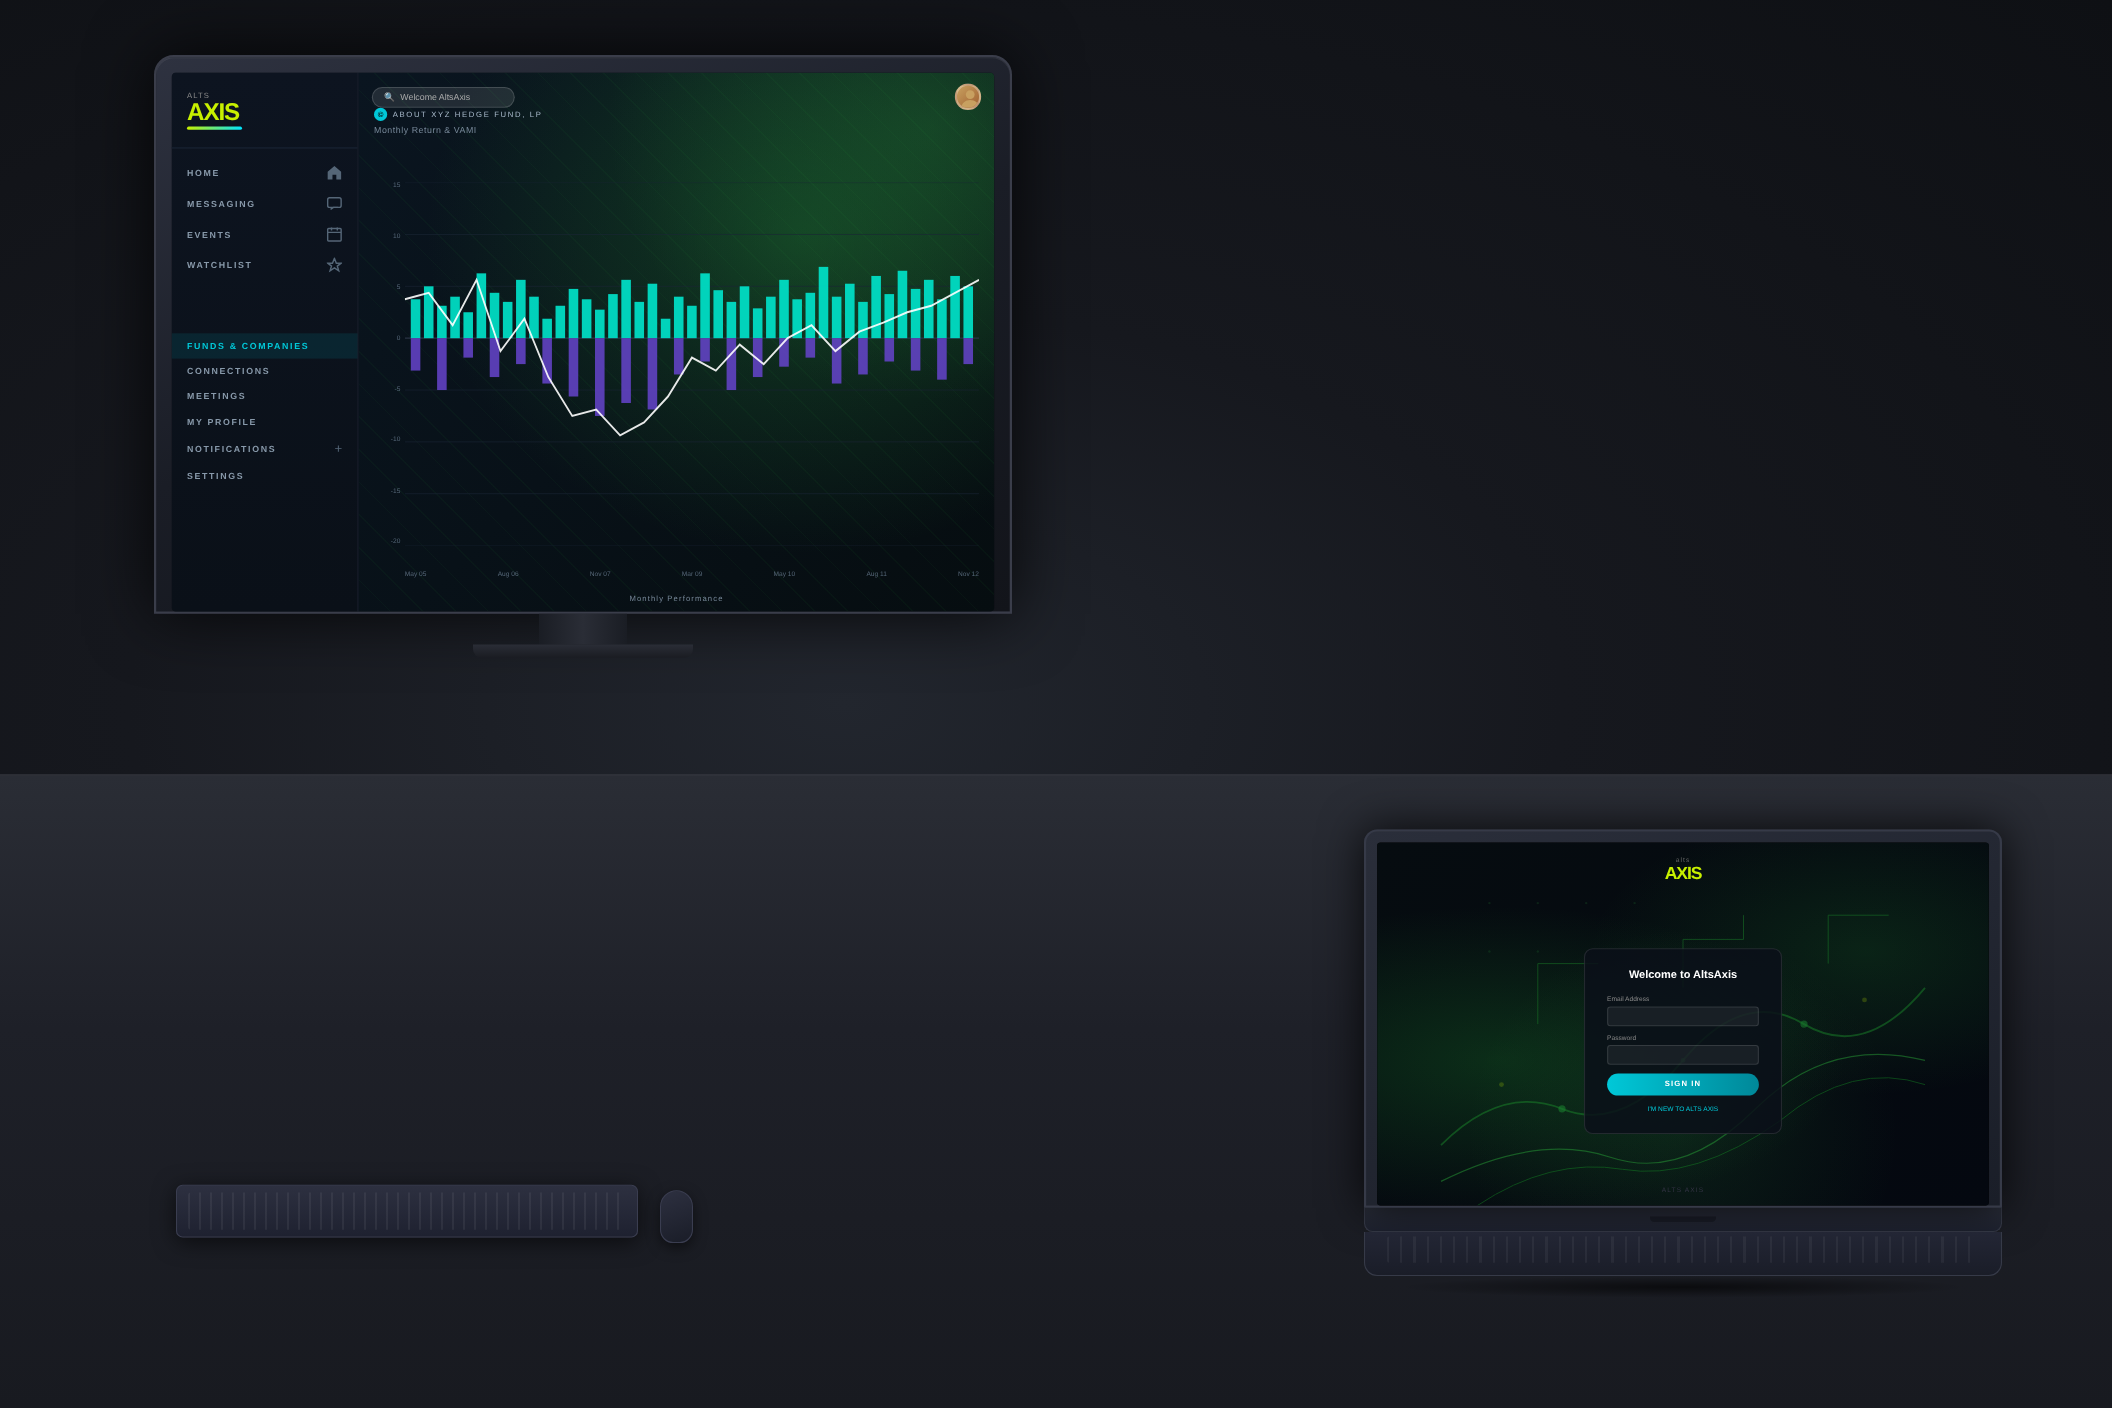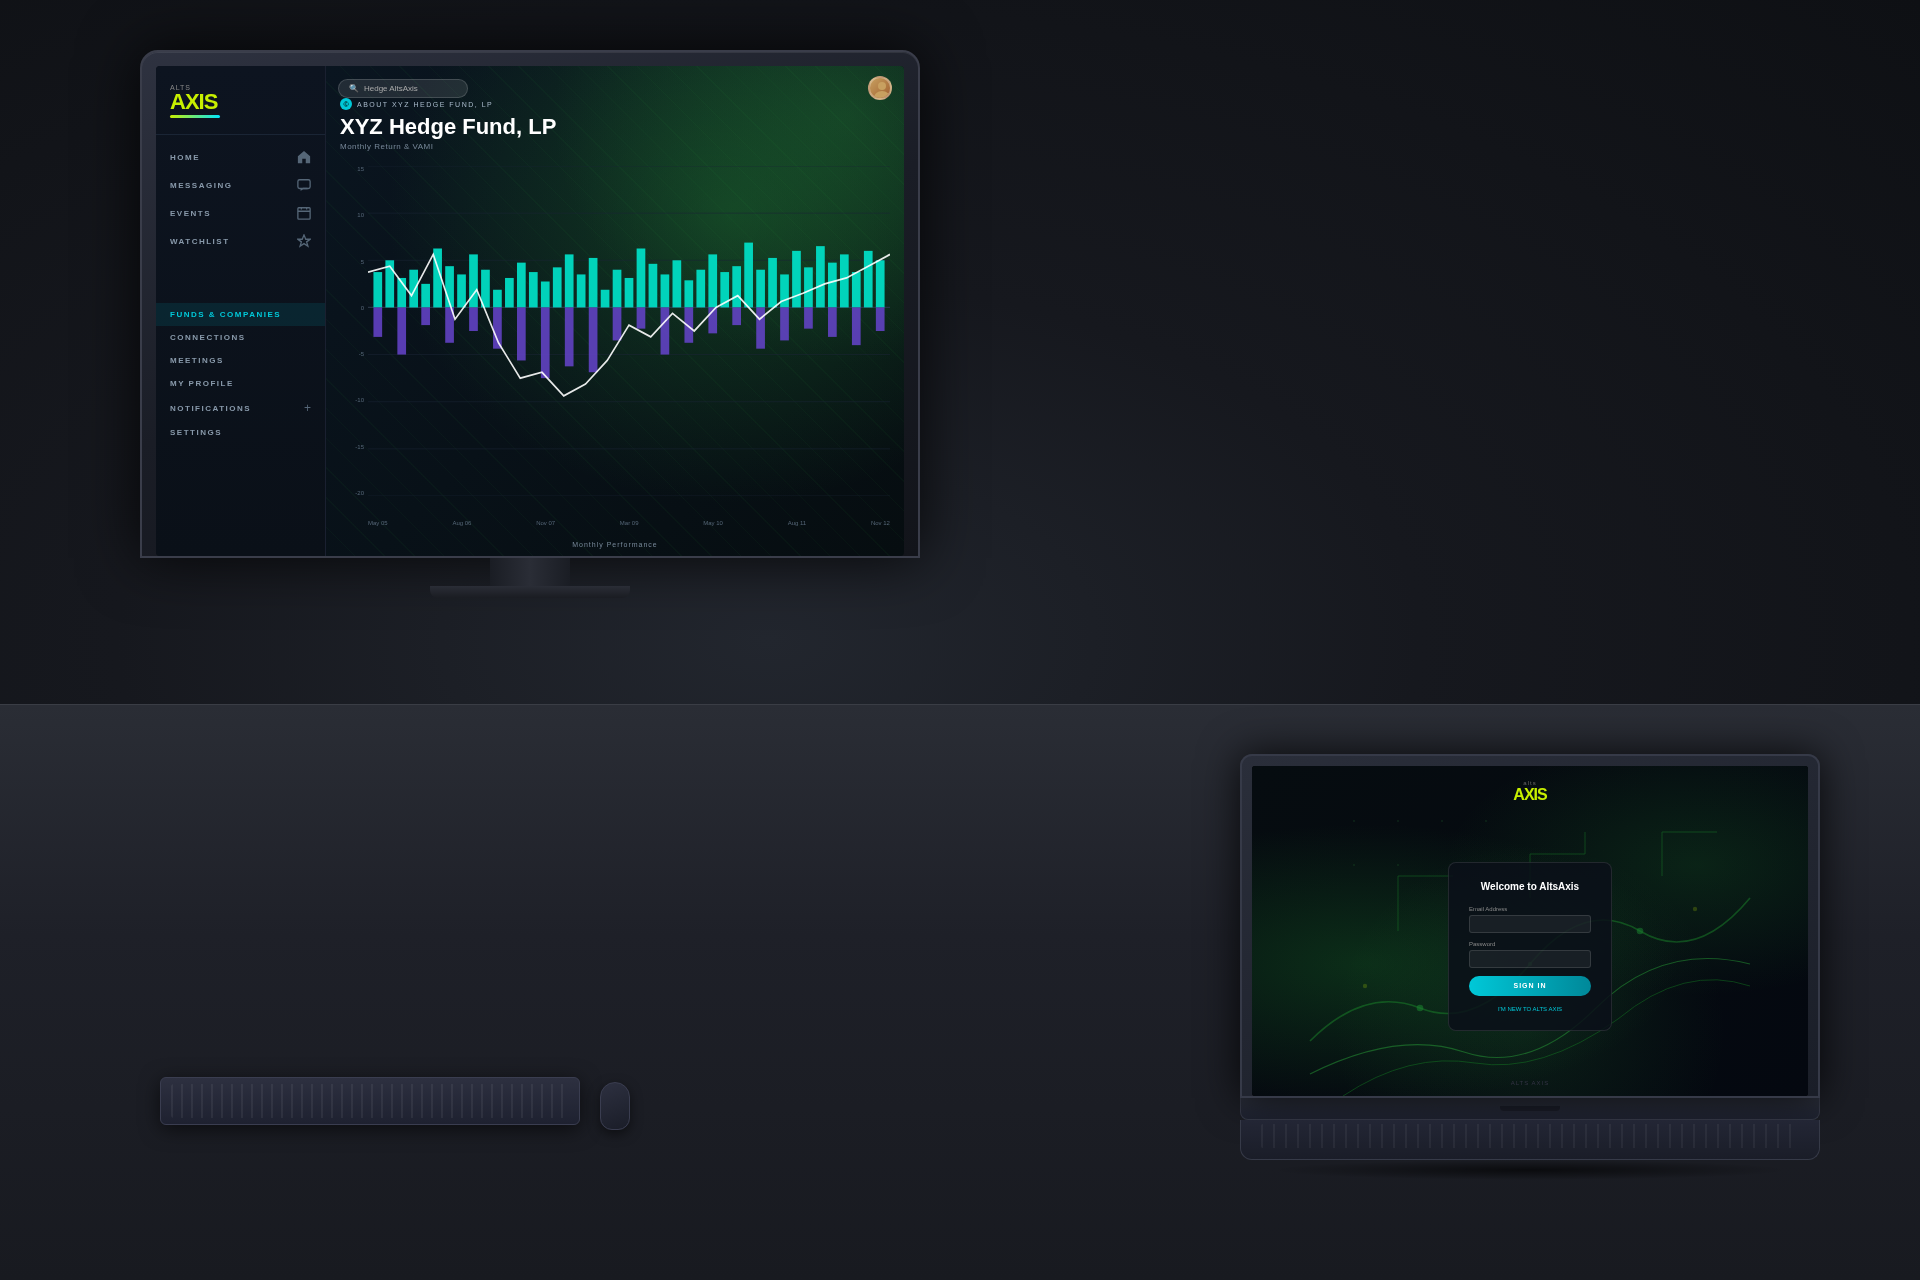--- a/index.html
+++ b/index.html
@@ -504,21 +504,21 @@
       color: #c8f000;
     }
 
     .login-card {
       position: relative;
       z-index: 5;
       background: rgba(10, 15, 25, 0.85);
       border: 1px solid rgba(255,255,255,0.1);
       border-radius: 8px;
       padding: 18px 20px;
-      width: 164px;
+      width: 180px;
       margin-top: 30px;
     }
 
     .login-title {
       font-size: 10px;
       font-weight: 700;
       color: #fff;
       text-align: center;
       margin-bottom: 14px;
     }
@@ -661,37 +661,36 @@
               </div>
             </div>
           </div>
 
           <div class="main-content">
             <div class="bg-circuit"></div>
 
             <div class="top-bar">
               <div class="search-bar">
                 <span class="search-icon-small">🔍</span>
-                <span class="search-text">Hedge AltsAxis</span>
+                <span class="search-text">Welcome AltsAxis</span>
               </div>
               <div class="user-avatar">
                 
                 <svg viewBox="0 0 24 24" fill="#c8a060" width="24" height="24">
                   <circle cx="12" cy="8" r="4"></circle>
                   <path d="M4 20c0-4 3.6-7 8-7s8 3 8 7"></path>
                 </svg>
               </div>
             </div>
 
             <div class="content-header">
               <div class="about-label">
                 <div class="about-icon">©</div>
                 <span class="about-text">ABOUT XYZ HEDGE FUND, LP</span>
               </div>
-              <div class="fund-title">XYZ Hedge Fund, LP</div>
               <div class="fund-subtitle">Monthly Return &amp; VAMI</div>
             </div>
 
             <div class="chart-area">
               <div class="chart-labels-y">
                 <span class="chart-label-y">15</span>
                 <span class="chart-label-y">10</span>
                 <span class="chart-label-y">5</span>
                 <span class="chart-label-y">0</span>
                 <span class="chart-label-y">-5</span>

